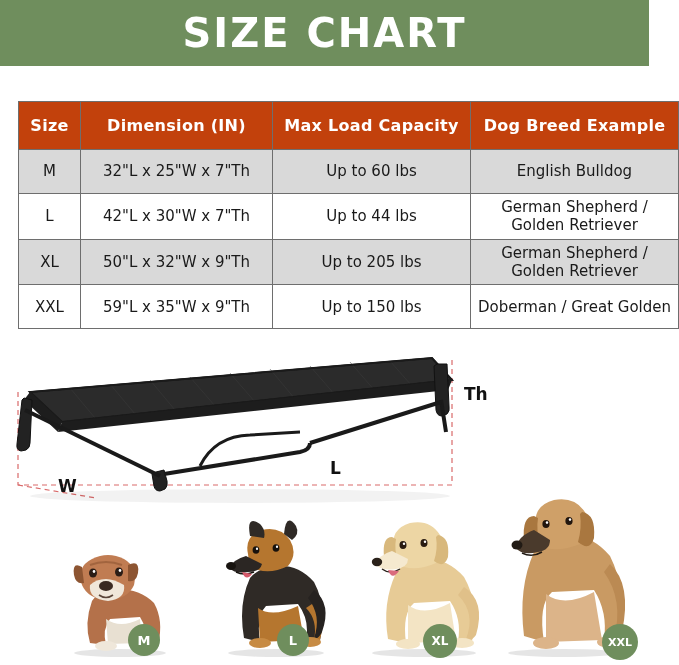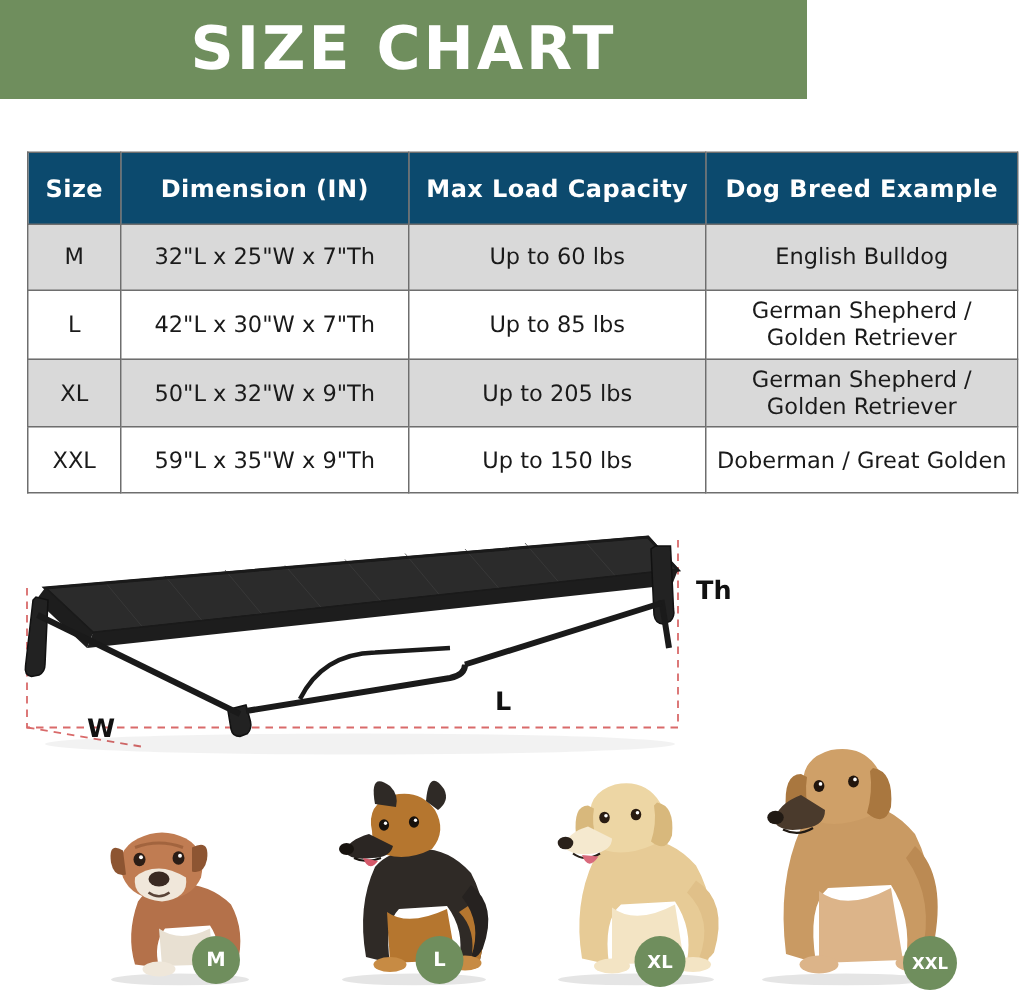--- a/index.html
+++ b/index.html
@@ -16,21 +16,21 @@
     position: relative;
     width: 679px;
     height: 665px;
     background: #ffffff;
   }
 
   
   .banner {
     position: absolute;
     left: 0; top: 0;
-    width: 538px; height: 66px;
+    width: 649px; height: 66px;
     background: #6f8e5d;
     display: flex;
     align-items: center;
     justify-content: center;
   }
   .banner-title {
     color: #ffffff;
     font-size: 40px;
     font-weight: bold;
     letter-spacing: 2px;
@@ -49,21 +49,21 @@
     table-layout: fixed;
   }
   table.size-table th,
   table.size-table td {
     border: 1px solid #6e6e6e;
     text-align: center;
     vertical-align: middle;
     font-family: "DejaVu Sans", sans-serif;
   }
   table.size-table thead th {
-    background: #0c4a6e;
+    background: #c2410c;
     color: #ffffff;
     font-size: 16px;
     font-weight: bold;
     height: 48px;
     padding: 4px 2px;
     letter-spacing: 0.3px;
   }
   table.size-table tbody td {
     font-size: 15px;
     color: #1a1a1a;
@@ -149,21 +149,21 @@
       <tbody>
         <tr class="row-odd">
           <td>M</td>
           <td>32"L x 25"W x 7"Th</td>
           <td>Up to 60 lbs</td>
           <td>English Bulldog</td>
         </tr>
         <tr class="row-even">
           <td>L</td>
           <td>42"L x 30"W x 7"Th</td>
-          <td>Up to 85 lbs</td>
+          <td>Up to 44 lbs</td>
           <td>German Shepherd / Golden Retriever</td>
         </tr>
         <tr class="row-odd">
           <td>XL</td>
           <td>50"L x 32"W x 9"Th</td>
           <td>Up to 205 lbs</td>
           <td>German Shepherd / Golden Retriever</td>
         </tr>
         <tr class="row-even">
           <td>XXL</td>

